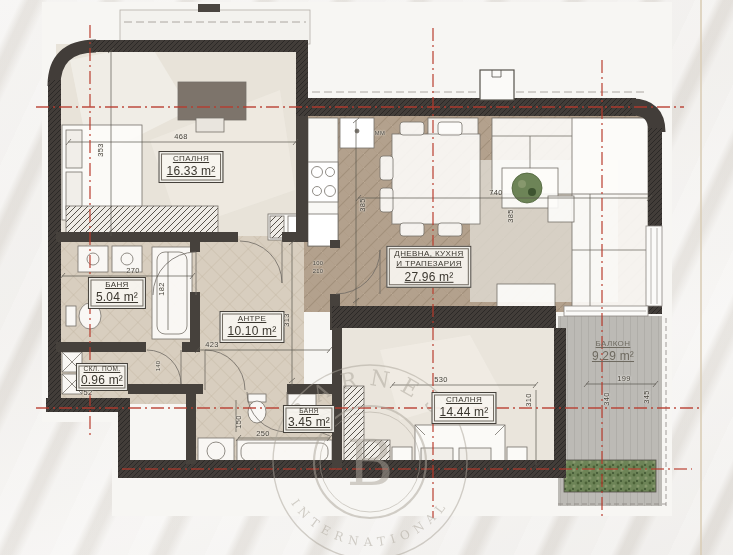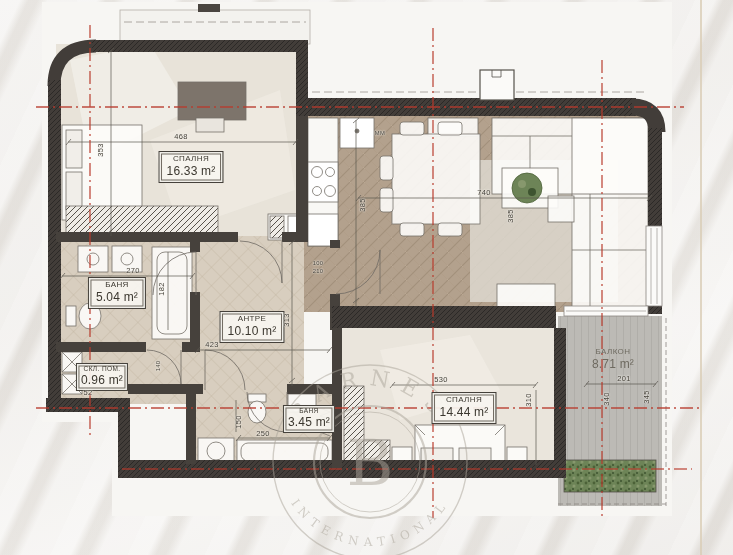--- a/index.html
+++ b/index.html
@@ -9,21 +9,21 @@
          repeating-linear-gradient(115deg, rgba(255,255,255,.5) 0 18px, rgba(210,205,198,.25) 26px 34px, rgba(255,255,255,.4) 44px 70px),
          linear-gradient(160deg,#efedea 0%,#e9e6e2 40%,#f1efec 70%,#e6e3df 100%);}
   #stage{position:absolute;left:0;top:0;width:733px;height:555px;}
   svg{position:absolute;left:0;top:0;}
   .seam{position:absolute;left:700px;top:0;width:2px;height:555px;background:#d9cdb6;opacity:.8;}
   
   .rlabel{position:absolute;transform:translate(-50%,-50%);
     background:rgba(247,245,240,.93);border:1px solid #44403a;
     box-shadow:inset 0 0 0 1.5px rgba(247,245,240,.95), inset 0 0 0 2.5px #716b62;
     padding:2px 7px;text-align:center;font-size:8px;line-height:1.3;color:#3b372f;
-    letter-spacing:.4px;white-space:nowrap;}
+    letter-spacing:.4px;white-space:nowrap;text-decoration:underline;}
   .rlabel .area{display:block;font-size:12px;letter-spacing:.2px;}
   .rlabel.sm{font-size:6.5px;padding:1px 4px;}
   .rlabel.plain{background:transparent;border:none;box-shadow:none;color:#6e6a60;font-size:8px;}
   
   .dim{position:absolute;transform:translate(-50%,-50%);font-size:7.5px;color:#46423a;
     letter-spacing:.3px;text-shadow:0 0 2px #f3f1ec,0 0 2px #f3f1ec;white-space:nowrap;}
   .dim.rot{transform:translate(-50%,-50%) rotate(-90deg);}
   .dim.sm{font-size:5.8px;}
 </style>
 </head>
@@ -267,45 +267,50 @@
   <span class="area">5.04 m²</span>
 </div>
 <div class="rlabel sm" style="left:102px;top:377px">
   <span>СКЛ. ПОМ.</span>
   <span class="area">0.96 m²</span>
 </div>
 <div class="rlabel" style="left:252px;top:327px">
   <span>АНТРЕ</span>
   <span class="area">10.10 m²</span>
 </div>
+<div class="rlabel" style="left:429px;top:267px">
+  <span>ДНЕВНА, КУХНЯ</span><br>
+  <span>И ТРАПЕЗАРИЯ</span>
+  <span class="area">27.96 m²</span>
+</div>
 <div class="rlabel" style="left:464px;top:408px">
   <span>СПАЛНЯ</span>
   <span class="area">14.44 m²</span>
 </div>
 <div class="rlabel sm" style="left:309px;top:419px">
   <span>БАНЯ</span>
   <span class="area">3.45 m²</span>
 </div>
-<div class="rlabel plain" style="left:613px;top:360px">
+<div class="rlabel plain" style="left:613px;top:352px">
   <span>БАЛКОН</span>
-  <span class="area">8.71 m²</span>
+  <span class="area">9.29 m²</span>
 </div>
 
 <div class="dim" style="left:181px;top:136px">468</div>
 <div class="dim rot" style="left:100px;top:150px">353</div>
 <div class="dim" style="left:133px;top:270px">270</div>
 <div class="dim rot" style="left:161px;top:289px">182</div>
 <div class="dim" style="left:212px;top:344px">423</div>
 <div class="dim rot" style="left:286px;top:320px">313</div>
 <div class="dim rot" style="left:362px;top:205px">385</div>
-<div class="dim" style="left:484px;top:192px">740</div>
+<div class="dim" style="left:496px;top:192px">740</div>
 <div class="dim rot" style="left:510px;top:216px">385</div>
 <div class="dim" style="left:441px;top:379px">530</div>
 <div class="dim rot" style="left:528px;top:400px">310</div>
-<div class="dim" style="left:624px;top:378px">201</div>
+<div class="dim" style="left:624px;top:378px">199</div>
 <div class="dim rot" style="left:606px;top:399px">340</div>
 <div class="dim rot" style="left:646px;top:397px">345</div>
 <div class="dim rot" style="left:238px;top:422px">150</div>
 <div class="dim" style="left:263px;top:433px">250</div>
 <div class="dim" style="left:88px;top:392px">52</div>
 <div class="dim sm rot" style="left:158px;top:366px">140</div>
 <div class="dim sm" style="left:318px;top:263px">100</div>
 <div class="dim sm" style="left:318px;top:271px">210</div>
 <div class="dim sm" style="left:380px;top:133px">ММ</div>
 

